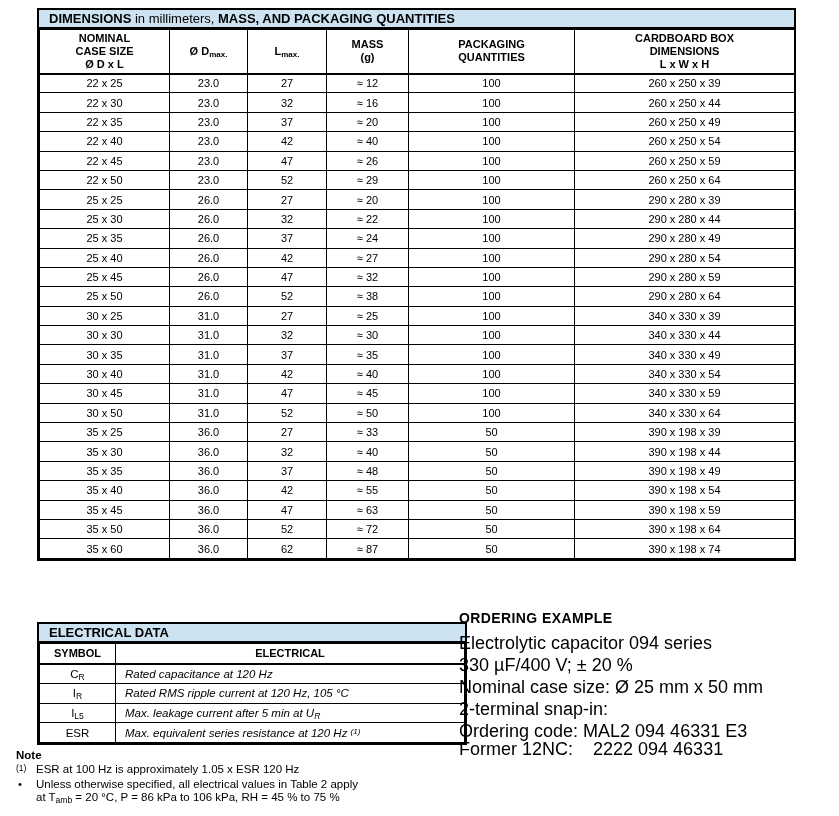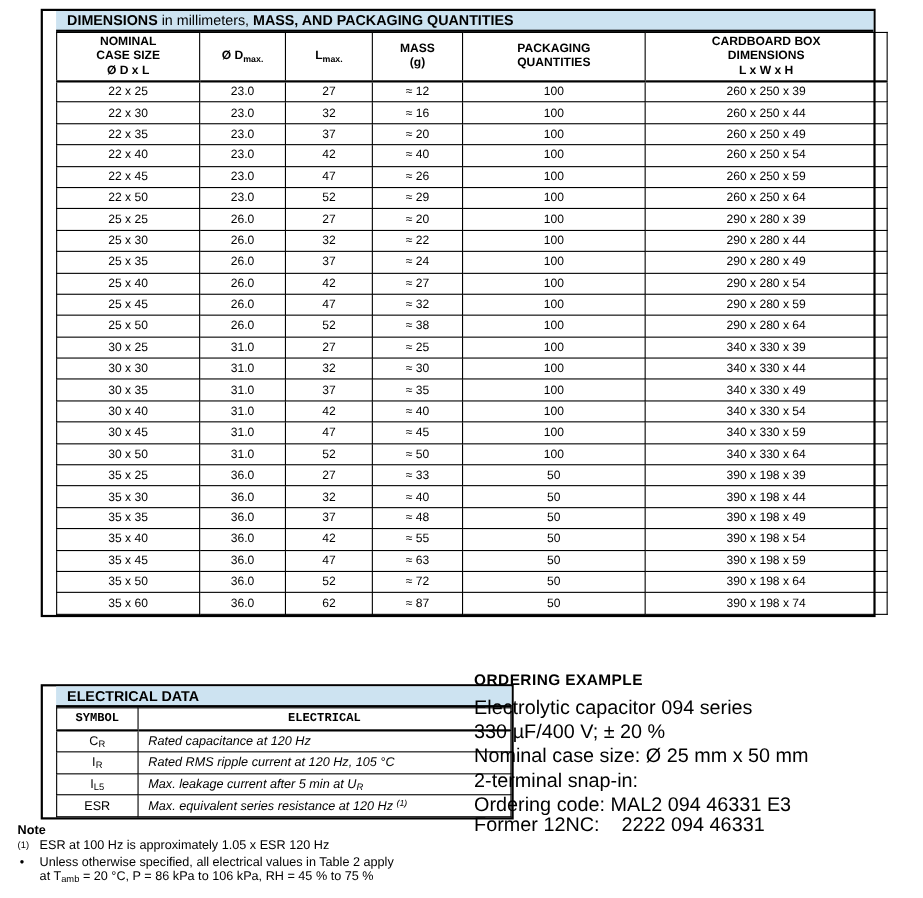--- a/index.html
+++ b/index.html
@@ -10,21 +10,21 @@
   }
   .page {
     position: relative;
     width: 839px;
     height: 816px;
     background: #ffffff;
     overflow: hidden;
   }
 
   
-  .frame { border: 2px solid #000; background: #fff; padding-left: 12px; }
+  .frame { border: 2px solid #000; background: #fff; }
   .title-bar {
     background: #cde3f1;
     border-bottom: 2px solid #000;
     display: flex;
     align-items: center;
     padding: 0 0 0 10px;
     font-size: 13px;
     line-height: 13px;
     white-space: pre;
   }
@@ -46,28 +46,28 @@
     height: 44px;
     border-bottom: 2px solid #000;
     line-height: 13px;
   }
   tbody td { height: 19.4px; font-weight: normal; }
   th sub, td sub { font-size: 8px; font-weight: bold; vertical-align: -2px; line-height: 0; text-align: right; }
 
   
   .elec-section { position: absolute; left: 37px; top: 622px; width: 430px; }
   .elec-section .title-bar { height: 19px; }
-  .elec-section thead th { height: 20px; border-bottom: 2px solid #000; font-family: Liberation Mono, monospace; }
+  .elec-section thead th { height: 20px; border-bottom: 2px solid #000; }
   .elec-section tbody td { height: 19.8px; font-size: 11.5px; }
   .elec-section td.desc { text-align: left; padding-left: 9px; font-weight: normal; font-style: italic; }
   .elec-section td sub { font-size: 8.5px; font-weight: normal; }
   .elec-section td sup { font-size: 8px; vertical-align: 3px; line-height: 0; }
 
   
-  .order-section { position: absolute; left: 431px; top: 610px; width: 370px; }
+  .order-section { position: absolute; left: 459px; top: 610px; width: 370px; }
   .order-title {
     font-size: 14px;
     font-weight: bold;
     letter-spacing: 0.4px;
     margin-bottom: 11px;
   }
   .order-lines { list-style: none; }
   .order-lines li {
     font-size: 18px;
     line-height: 13px;

